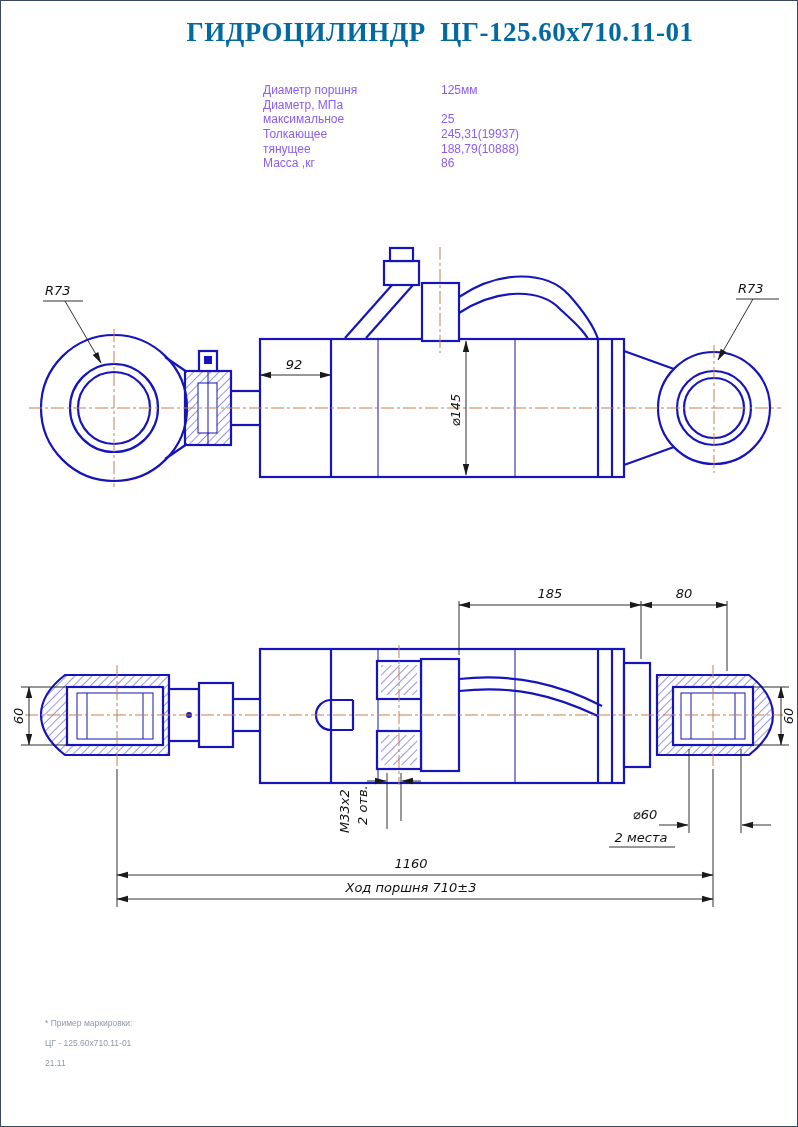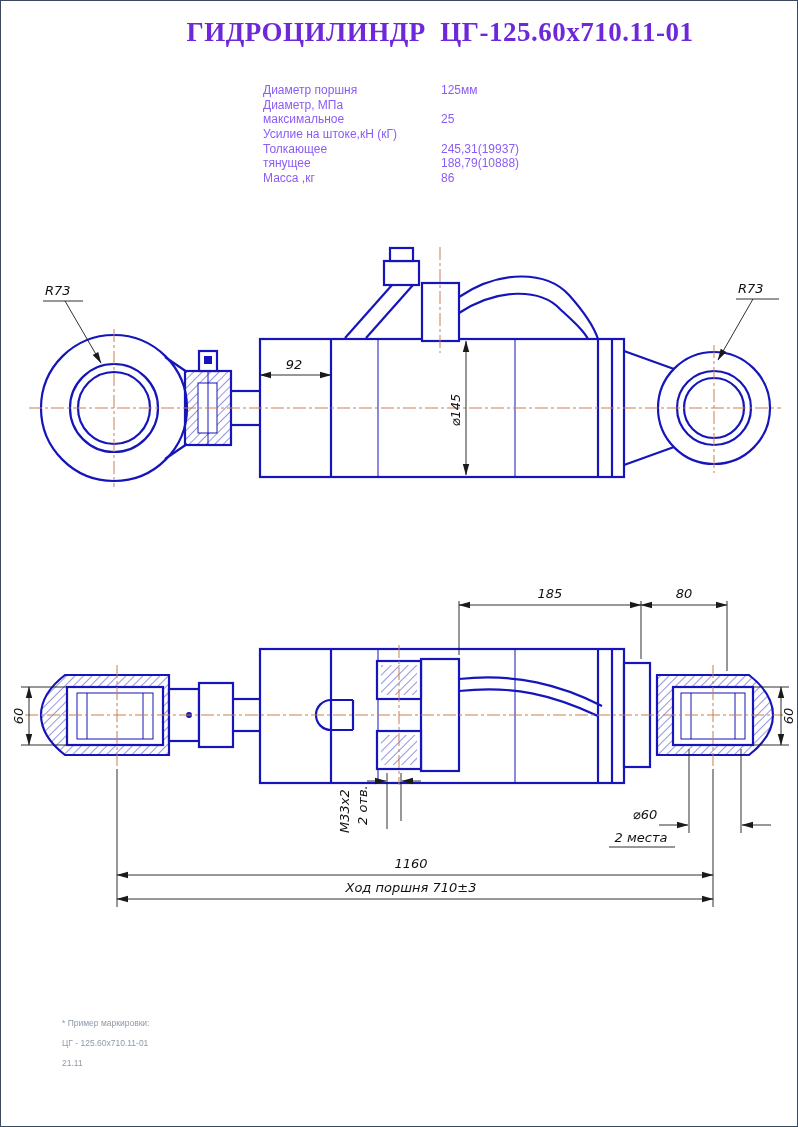--- a/index.html
+++ b/index.html
@@ -2,58 +2,54 @@
 <html><head>
 <meta charset="utf-8">
 <style>
   * { margin:0; padding:0; box-sizing:border-box; }
   html,body { background:#eef0f2; }
   body { width:798px; height:1127px; font-family:"Liberation Sans",sans-serif; }
   .page { position:relative; width:798px; height:1127px; background:#ffffff;
           border:1px solid #3a4a5c; overflow:hidden; }
   .title { position:absolute; top:16px; left:80px; width:718px; text-align:center;
            font-family:"Liberation Serif",serif; font-weight:bold; font-size:27px;
-           color:#6d28d9; letter-spacing:.5px; white-space:pre; }
+           color:#0369a1; letter-spacing:.5px; white-space:pre; }
   .specs { position:absolute; top:82px; left:262px; width:330px; font-size:12px; color:#8b5cf6; }
   .spec-row { display:flex; height:14.7px; line-height:14.7px; }
   .spec-label { width:178px; }
   .spec-value { flex:1; }
   svg.view { position:absolute; left:0; }
   .b  { stroke:#1515bb; stroke-width:2.2; fill:none; }
   .bf { stroke:#1515bb; stroke-width:2.2; fill:#ffffff; }
   .bh { stroke:#1515bb; stroke-width:2.2; }
   .t  { stroke:#1515bb; stroke-width:1; fill:none; }
   .d  { stroke:#1a1a1a; stroke-width:0.9; fill:none; }
   .cl { stroke:#c97f4f; stroke-width:1; fill:none; stroke-dasharray:13 3 3 3; }
   .dt { font:italic 13px "DejaVu Sans",sans-serif; fill:#111; }
-  .footer { position:absolute; left:61px; top:1012px; font-size:8.5px; color:#8d9aaa; line-height:20px; }
+  .footer { position:absolute; left:44px; top:1012px; font-size:8.5px; color:#8d9aaa; line-height:20px; }
 </style>
 </head>
 <body>
 
 <div class="page">
 
   <div class="title">ГИДРОЦИЛИНДР  ЦГ-125.60х710.11-01</div>
 
   <div class="specs">
     <div class="spec-row">
         <span class="spec-label">Диаметр поршня</span>
         <span class="spec-value">125мм</span>
       </div>
     <div class="spec-row">
         <span class="spec-label">Диаметр, МПа</span>
         <span class="spec-value"></span>
       </div>
     <div class="spec-row">
         <span class="spec-label">максимальное</span>
         <span class="spec-value">25</span>
-      </div>
-    <div class="spec-row">
-        <span class="spec-label">Усилие на штоке,кН (кГ)</span>
-        <span class="spec-value"></span>
       </div>
     <div class="spec-row">
         <span class="spec-label">Толкающее</span>
         <span class="spec-value">245,31(19937)</span>
       </div>
     <div class="spec-row">
         <span class="spec-label">тянущее</span>
         <span class="spec-value">188,79(10888)</span>
       </div>
     <div class="spec-row">

